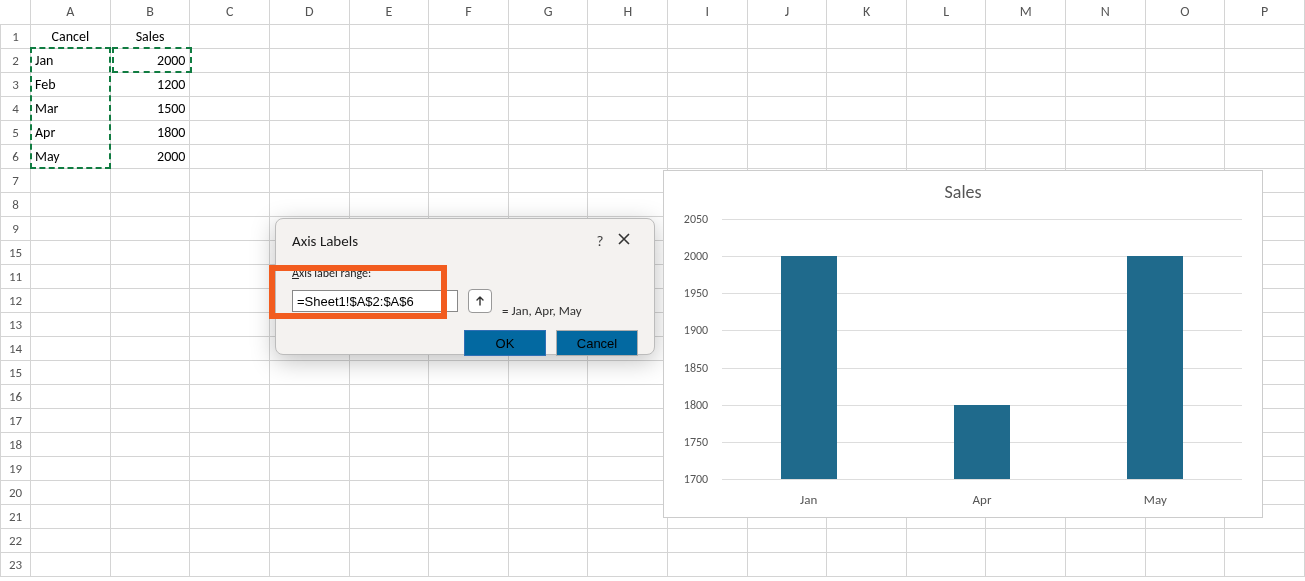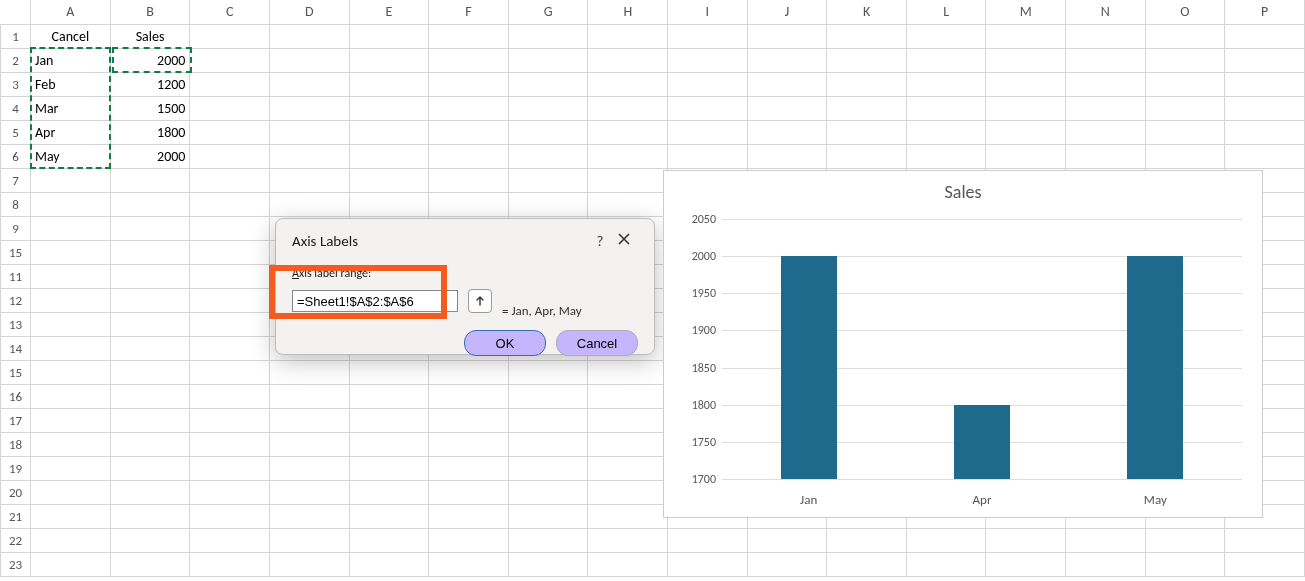--- a/index.html
+++ b/index.html
@@ -95,23 +95,23 @@
     background:#fff;
     display:flex; align-items:center; justify-content:center;
     cursor:pointer;
   }
   .collapse-btn svg { width:12px; height:12px; }
   .preview-text { font-size:13px; color:#333;margin-top:19px; }
   .btn-row { display:flex; gap:10px; justify-content:flex-end; margin-top:12px; }
   .btn {
     min-width: 82px;
     height: 26px;
-    border-radius:12px;
+    border-radius:0;
     font-size:13px;
-    background:#c4b5fd;
+    background:#0369a1;
     border:1px solid #adadad;
     cursor:pointer;
   }
   .btn.primary { border:1px solid #2f6fb5; }
 
   
   .orange-box {
     position:absolute;
     left: -7px;
     top: 46px;
@@ -138,21 +138,21 @@
     right: 20px;
     top: 48px;
     bottom: 40px;
   }
   .gridline {
     position:absolute; left:0; right:0;
     border-top:1px solid #ddd;
     font-size:11px;
   }
   .ylab {
-    position:absolute; left:-46px; width:40px; text-align:right;
+    position:absolute; left:-46px; width:40px; text-align:center;
     font-size:12px; color:#555; margin-top:-8px;
   }
   .bar {
     position:absolute; bottom:0;
     width:56px;
     background:#1f6a8c;
   }
   .xlab {
     position:absolute; bottom:-28px; width:80px; text-align:center;
     font-size:13px; color:#555;

